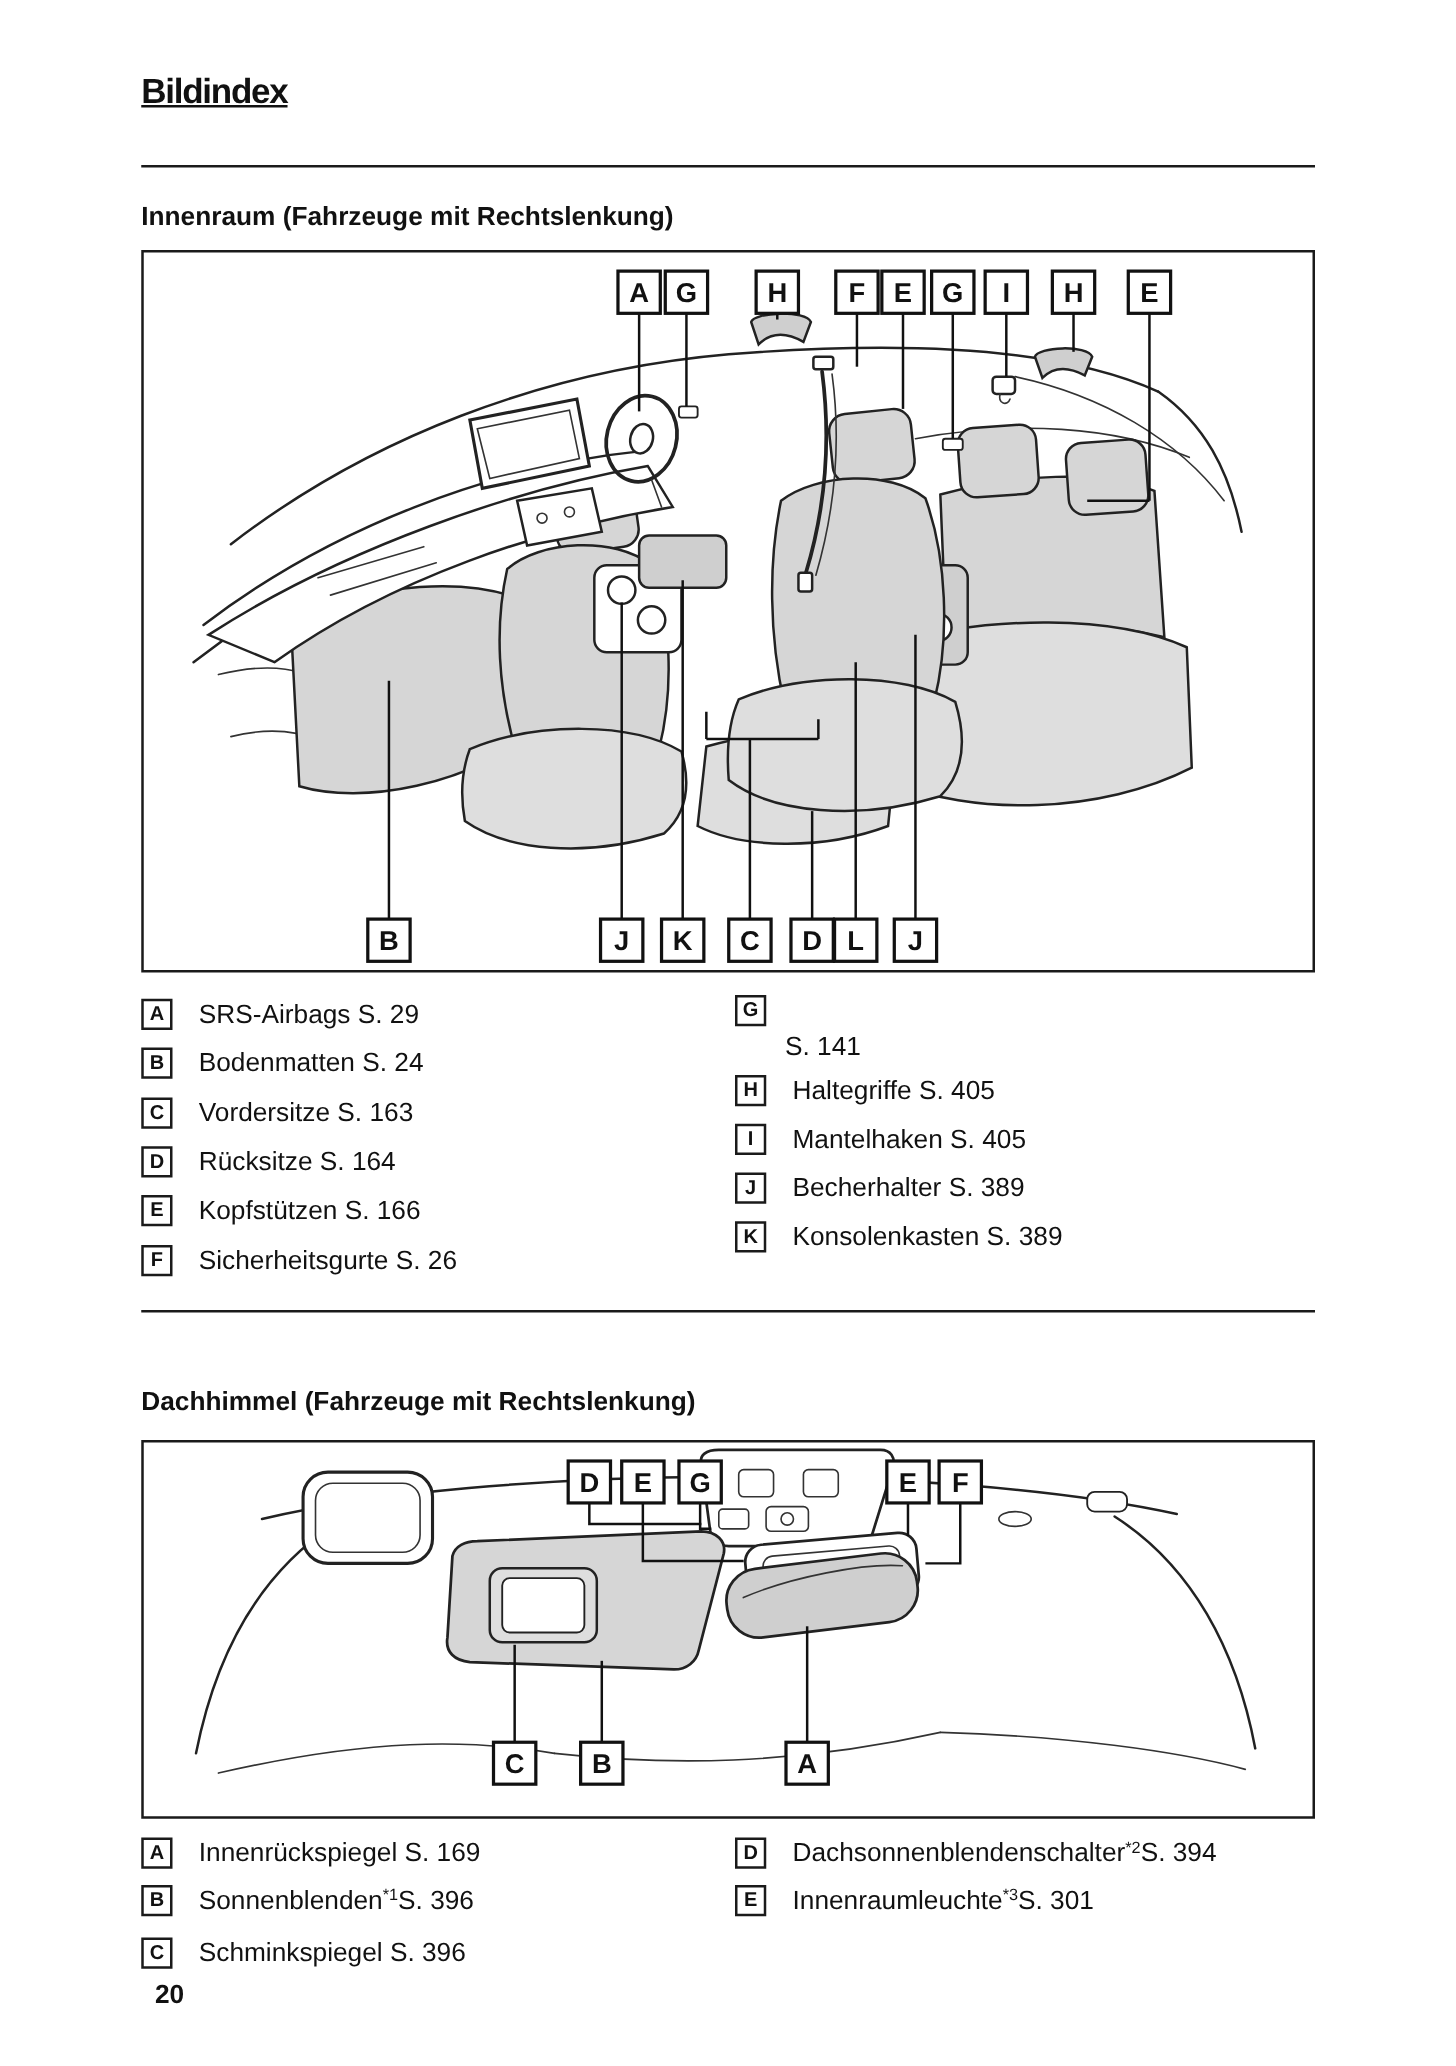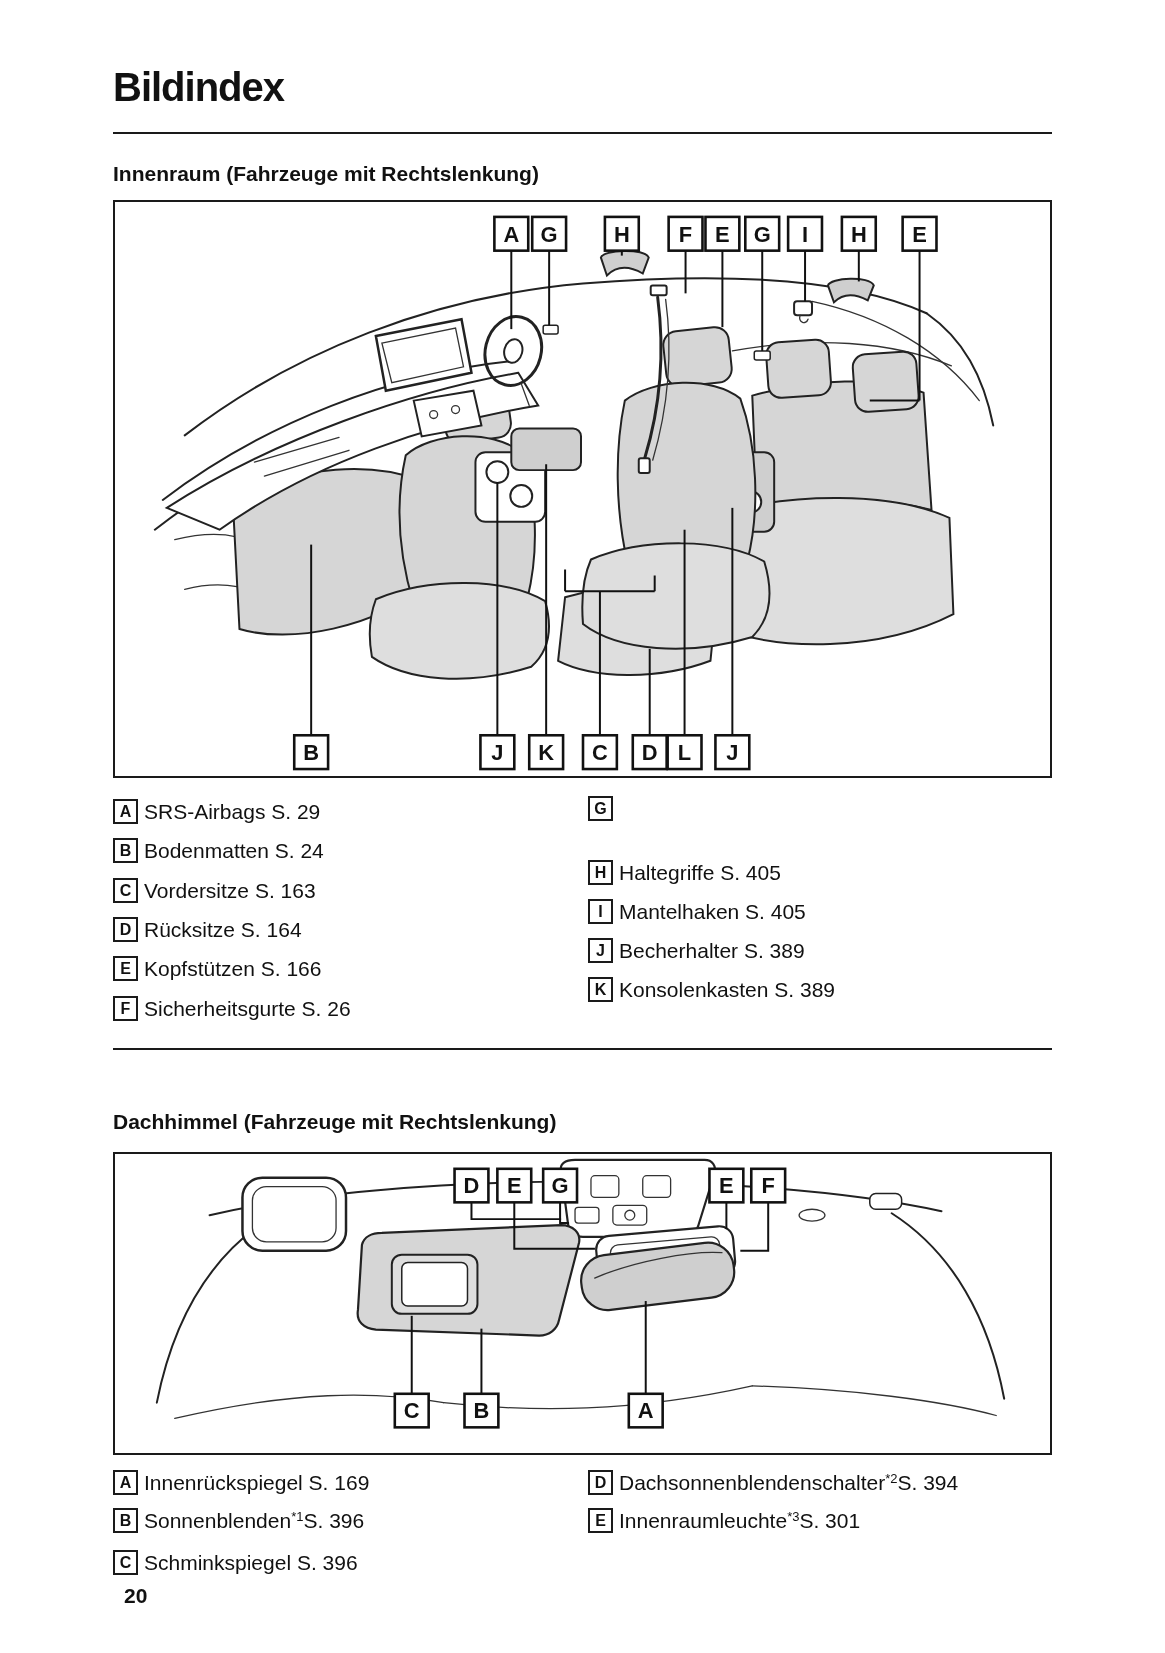--- a/index.html
+++ b/index.html
@@ -2,34 +2,34 @@
 <html><head>
 <meta charset="utf-8">
 <style>
   html,body{margin:0;padding:0;background:#fff;}
   body{
     width:1165px;height:1653px;position:relative;
     font-family:"Liberation Sans",sans-serif;color:#111;
     -webkit-font-smoothing:antialiased;
   }
   .abs{position:absolute;}
-  .page-title{left:113px;top:40px;font-size:40px;font-weight:bold;letter-spacing:-1px;line-height:1;}
+  .page-title{left:113px;top:40px;font-size:28px;font-weight:bold;letter-spacing:-1px;line-height:1;text-decoration:underline;}
   .rule{left:113px;width:939px;height:2px;background:#1a1a1a;}
   .sec-head{left:113px;font-size:21px;font-weight:bold;line-height:1.2;}
   .figure-box{left:113px;width:939px;border:2px solid #1a1a1a;background:#fff;box-sizing:border-box;}
   .figure-box svg{width:100%;height:100%;display:block;}
 
   
   .legend-row{position:absolute;display:flex;align-items:flex-start;}
   .key-box{
     width:25px;height:25px;box-sizing:border-box;border:2px solid #1a1a1a;
     display:flex;align-items:center;justify-content:center;
     font-size:16px;font-weight:bold;flex:0 0 auto;margin-top:2px;background:#fff;
   }
-  .legend-text{font-size:21px;line-height:29px;margin-left:6px;white-space:nowrap;}
+  .legend-text{font-size:21px;line-height:29px;margin-left:21px;white-space:nowrap;}
   .legend-line2{font-size:21px;line-height:29px;margin-left:40px;margin-top:2px;white-space:nowrap;}
   .sup{font-size:13px;position:relative;top:-7px;}
   .page-num{left:124px;top:1584px;font-size:21px;font-weight:bold;}
 
   
   .ln{stroke:#222;stroke-width:2;fill:none;stroke-linecap:round;}
   .ln-thin{stroke:#333;stroke-width:1.3;fill:none;stroke-linecap:round;}
   .fill-a{fill:#d6d6d6;stroke:#222;stroke-width:2;}
   .fill-b{fill:#dedede;stroke:#222;stroke-width:2;}
   .fill-c{fill:#cfcfcf;stroke:#222;stroke-width:2;}
@@ -238,20 +238,21 @@
     <span class="key-box">E</span>
     <span class="legend-text">Kopfstützen S. 166</span>
   </div>
 <div class="legend-row" style="left:113px;top:994px;">
     <span class="key-box">F</span>
     <span class="legend-text">Sicherheitsgurte S. 26</span>
   </div>
 
 <div class="legend-row" style="left:588px;top:794px;flex-wrap:wrap;">
   <span class="key-box">G</span>
+  <span class="legend-line2" style="flex-basis:100%;">S. 141</span>
 </div>
 <div class="legend-row" style="left:588px;top:858px;">
     <span class="key-box">H</span>
     <span class="legend-text">Haltegriffe S. 405</span>
   </div>
 <div class="legend-row" style="left:588px;top:897px;">
     <span class="key-box">I</span>
     <span class="legend-text">Mantelhaken S. 405</span>
   </div>
 <div class="legend-row" style="left:588px;top:936px;">

